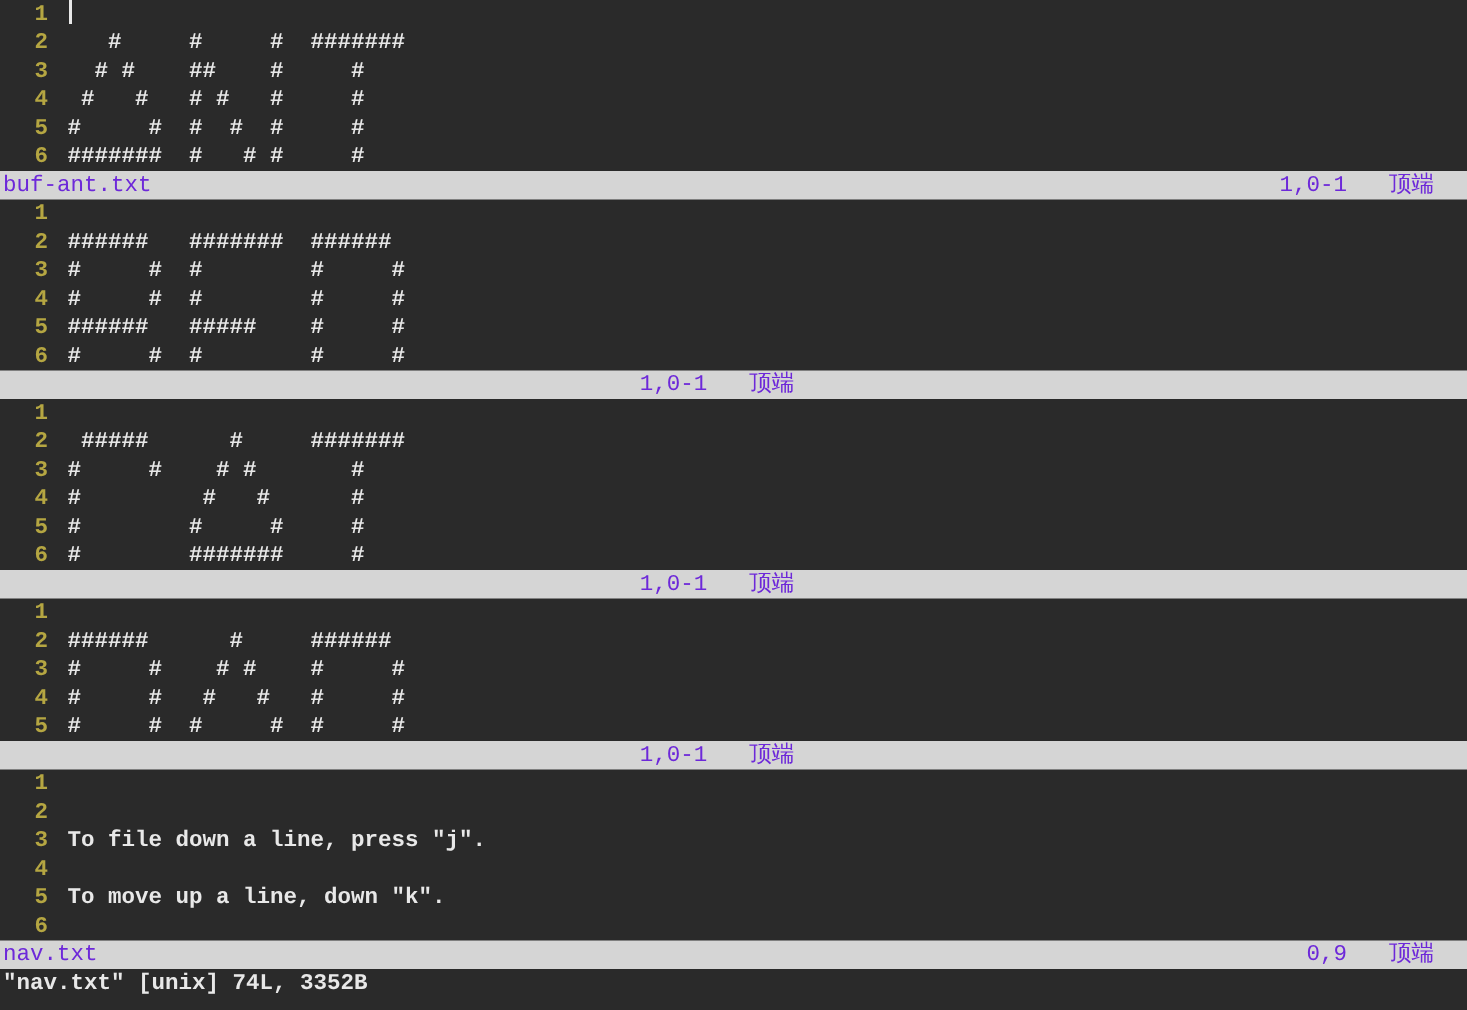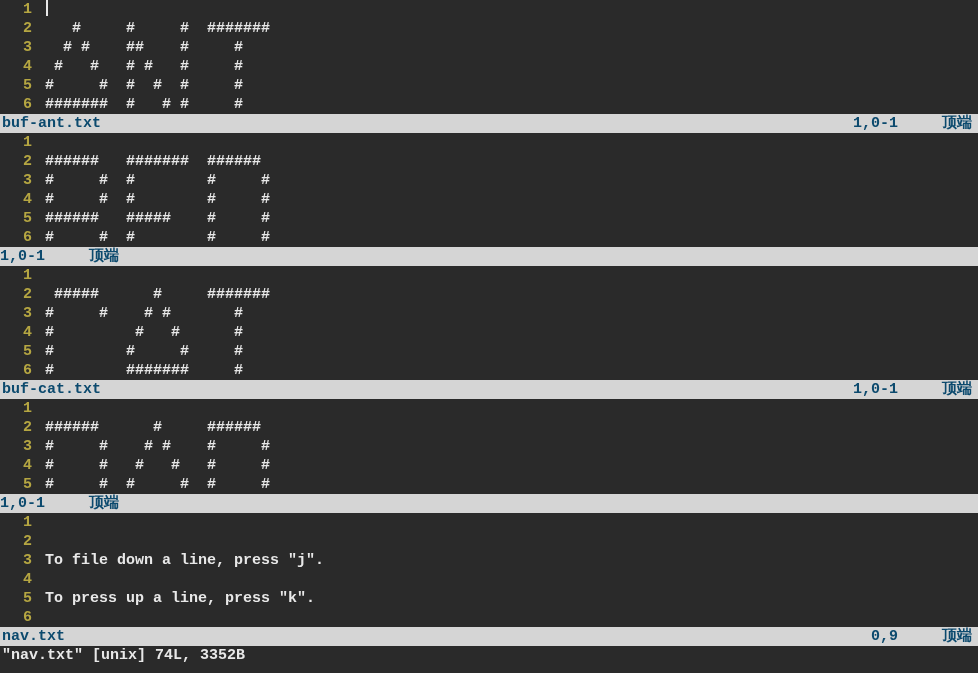--- a/index.html
+++ b/index.html
@@ -38,37 +38,38 @@
     padding-right: 4px;
     flex-shrink: 0;
     font-weight: bold;
   }
   .linetext {
     color: #e8e8e8;
     font-weight: bold;
   }
   .statusline {
     background-color: #d5d5d5;
-    color: #0c4a6e;
+    color: #6d28d9;
     display: flex;
     width: 100%;
-    font-weight: bold;
+    font-weight: normal;
+    justify-content: center;
   }
   .status-name {
     flex: 1;
     padding-left: 2px;
   }
   .status-pos {
     flex-shrink: 0;
     padding-right: 20px;
   }
   .status-right {
     flex-shrink: 0;
     text-align: right;
-    padding-right: 6px;
+    padding-right: 22px;
     width: 60px;
   }
   .cmdline {
     color: #e8e8e8;
     padding-left: 2px;
     font-weight: bold;
   }
   .cursor {
     display: inline-block;
     width: 2px;
@@ -108,42 +109,41 @@
       </div>
     </div>
     <div class="buffer-window">
       <div class="line"><span class="linenum">1</span><span class="linetext"> </span></div>
       <div class="line"><span class="linenum">2</span><span class="linetext">  #####      #     #######</span></div>
       <div class="line"><span class="linenum">3</span><span class="linetext"> #     #    # #       #</span></div>
       <div class="line"><span class="linenum">4</span><span class="linetext"> #         #   #      #</span></div>
       <div class="line"><span class="linenum">5</span><span class="linetext"> #        #     #     #</span></div>
       <div class="line"><span class="linenum">6</span><span class="linetext"> #        #######     #</span></div>
       <div class="statusline">
-        <span class="status-name">buf-cat.txt</span>
         <span class="status-pos">1,0-1</span>
         <span class="status-right">顶端</span>
       </div>
     </div>
     <div class="buffer-window">
       <div class="line"><span class="linenum">1</span><span class="linetext"> </span></div>
       <div class="line"><span class="linenum">2</span><span class="linetext"> ######      #     ######</span></div>
       <div class="line"><span class="linenum">3</span><span class="linetext"> #     #    # #    #     #</span></div>
       <div class="line"><span class="linenum">4</span><span class="linetext"> #     #   #   #   #     #</span></div>
       <div class="line"><span class="linenum">5</span><span class="linetext"> #     #  #     #  #     #</span></div>
       <div class="statusline">
         <span class="status-pos">1,0-1</span>
         <span class="status-right">顶端</span>
       </div>
     </div>
     <div class="buffer-window">
       <div class="line"><span class="linenum">1</span></div>
       <div class="line"><span class="linenum">2</span><span class="linetext"> </span></div>
       <div class="line"><span class="linenum">3</span><span class="linetext"> To file down a line, press "j".</span></div>
       <div class="line"><span class="linenum">4</span><span class="linetext"> </span></div>
-      <div class="line"><span class="linenum">5</span><span class="linetext"> To press up a line, press "k".</span></div>
+      <div class="line"><span class="linenum">5</span><span class="linetext"> To move up a line, down "k".</span></div>
       <div class="line"><span class="linenum">6</span><span class="linetext"> </span></div>
       <div class="statusline">
         <span class="status-name">nav.txt</span>
         <span class="status-pos">0,9</span>
         <span class="status-right">顶端</span>
       </div>
     </div>
     <div class="cmdline">"nav.txt" [unix] 74L, 3352B</div>
   </div>
 

